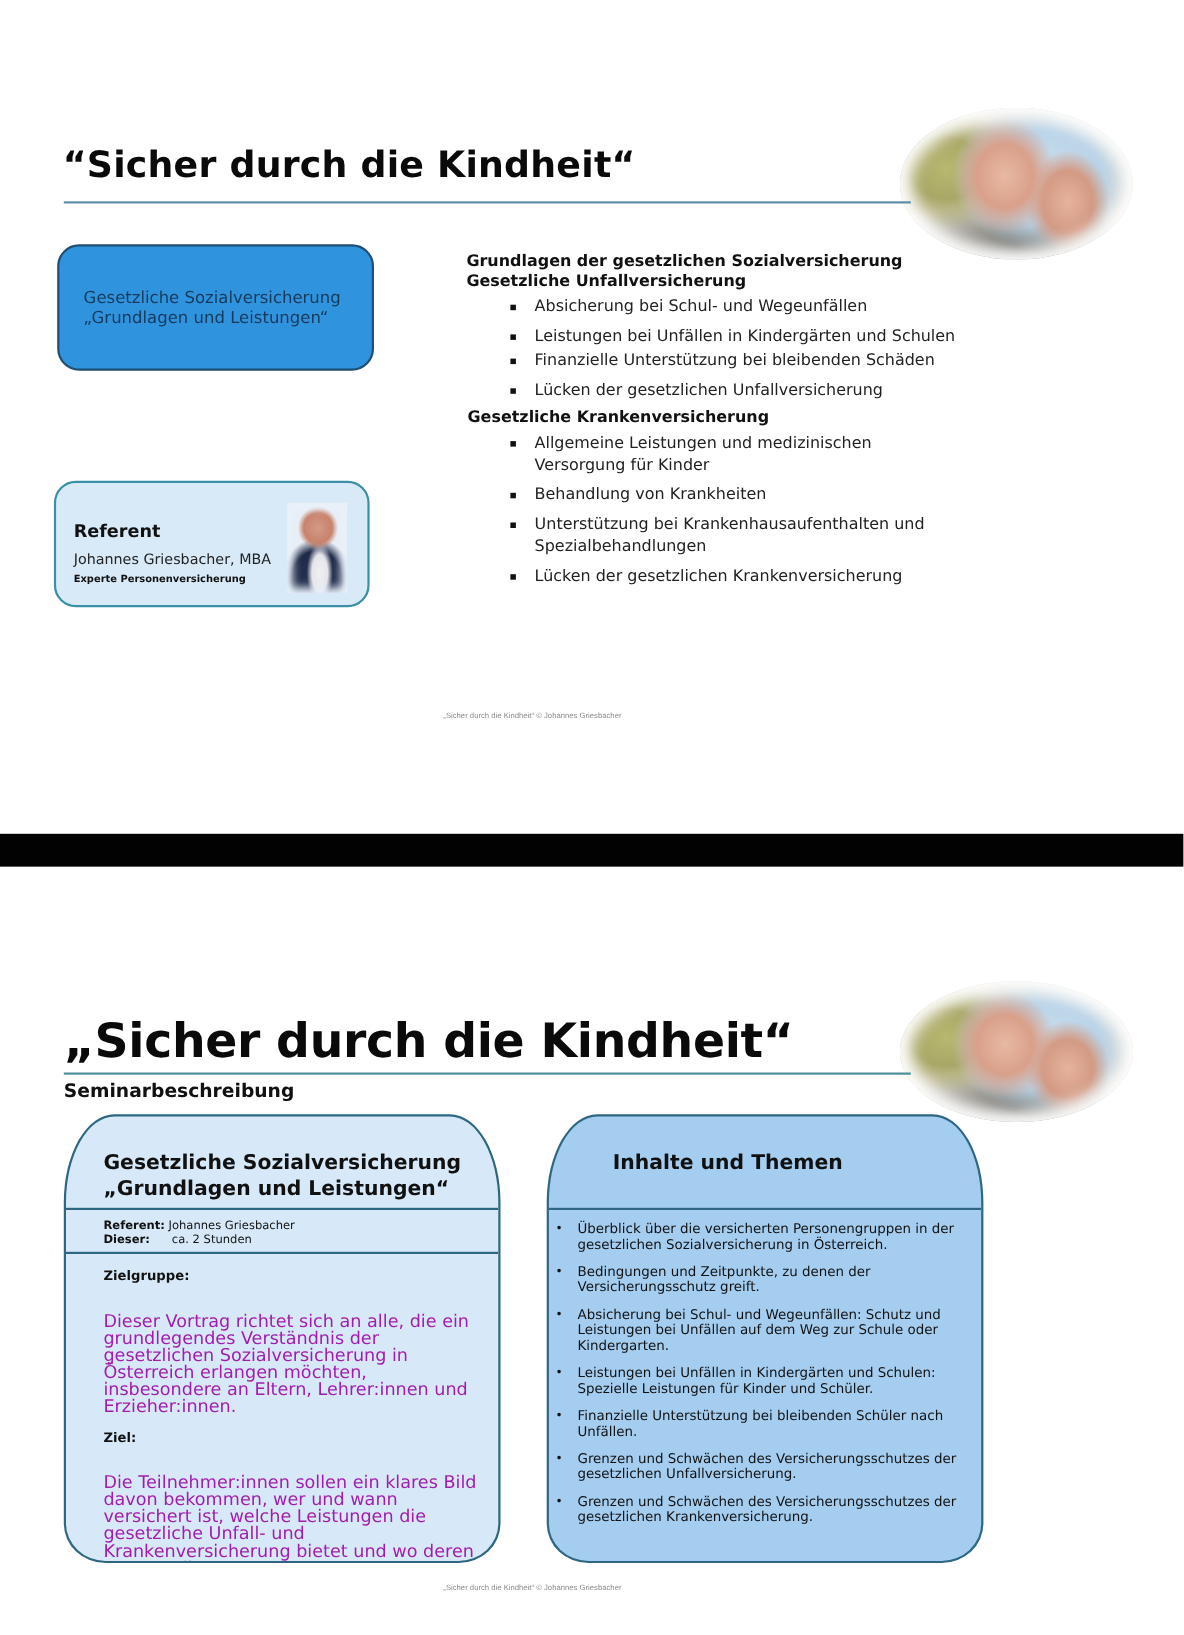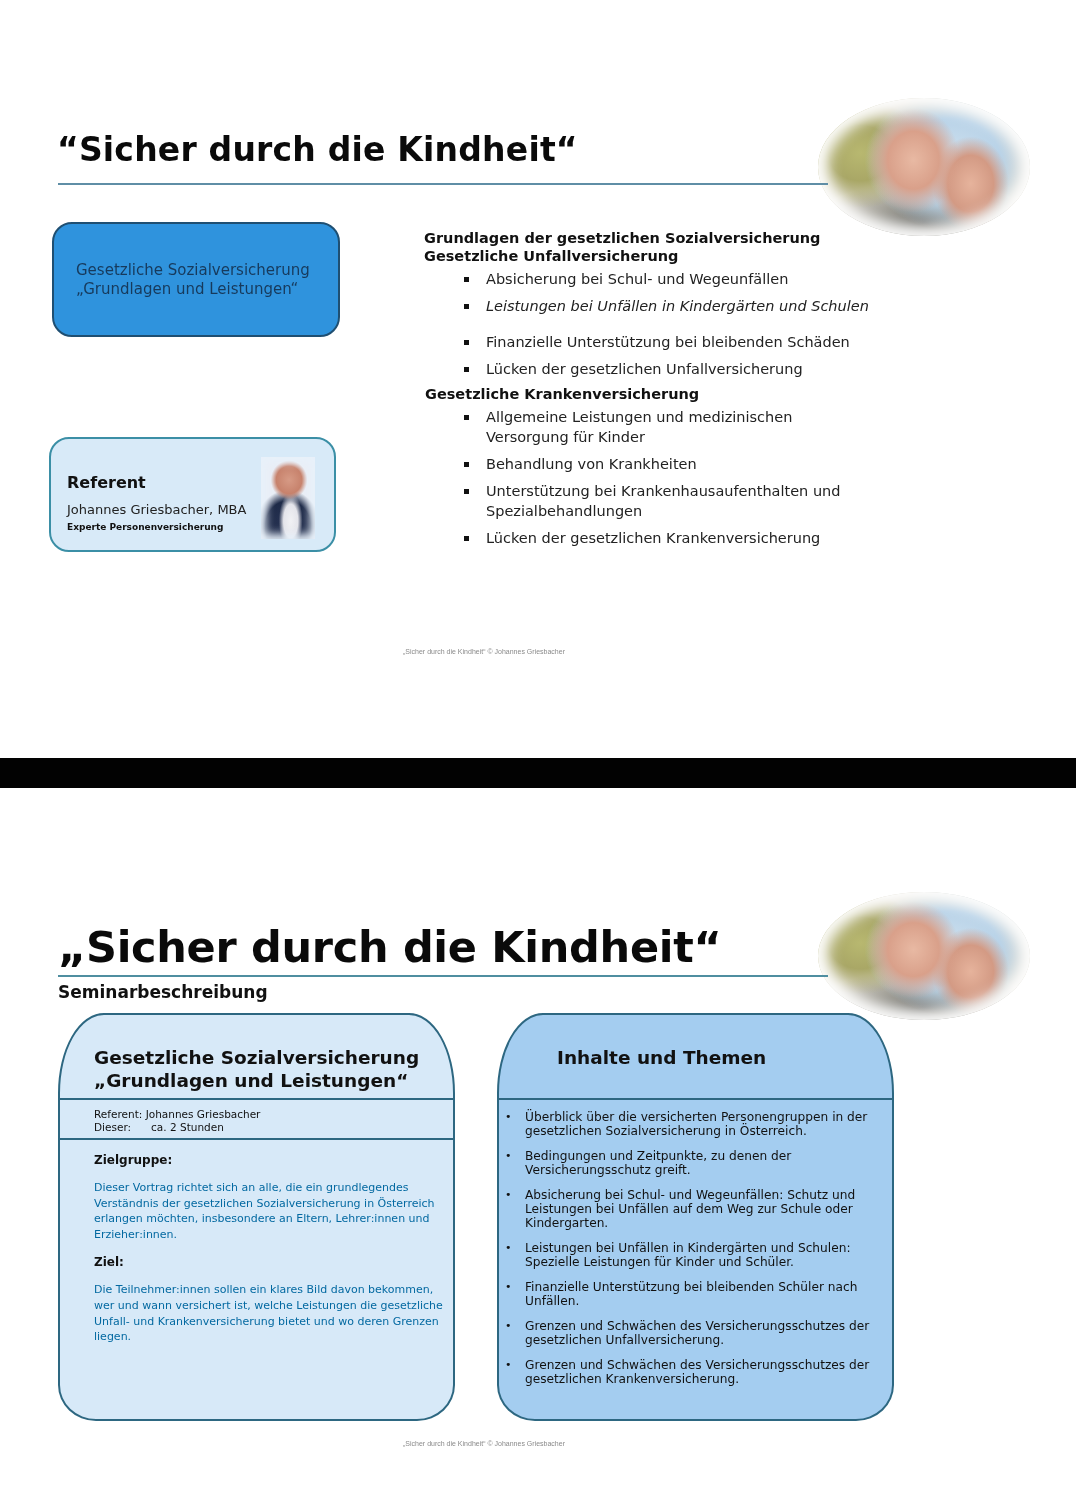--- a/index.html
+++ b/index.html
@@ -86,28 +86,28 @@
     .card-left { left: 58px; top: 225px; width: 397px; height: 408px; background: #d7e9f8; }
     .card-right { left: 497px; top: 225px; width: 397px; height: 408px; background: #a4cdf0; }
 
     .cl-head { position: absolute; left: 0; top: 0; width: 100%; height: 85px; border-bottom: 2px solid #2d6781; }
     .cl-head .t1, .cl-head .t2 { position: absolute; left: 34px; font-weight: bold; font-size: 18.5px; color: #111; line-height: 24px; }
     .cl-head .t1 { top: 31px; }
     .cl-head .t2 { top: 54px; }
 
     .cl-meta { position: absolute; left: 0; top: 85px; width: 100%; height: 40px; border-bottom: 2px solid #2d6781; }
     .cl-meta .row { position: absolute; left: 34px; font-size: 10.5px; color: #111; line-height: 13px; }
-    .cl-meta .row b { font-weight: normal; }
+    .cl-meta .row b { font-weight: bold; }
     .cl-meta .r1 { top: 8px; }
     .cl-meta .r2 { top: 21px; }
     .cl-meta .r2 .val { margin-left: 20px; }
 
     .cl-body { position: absolute; left: 34px; top: 137px; width: 350px; }
     .cl-body .lab { font-weight: bold; font-size: 12px; color: #111; line-height: 16px; }
-    .cl-body p { font-size: 11px; color: #0369a1; line-height: 15.6px; margin-top: 12px; margin-bottom: 12px; }
+    .cl-body p { font-size: 16px; color: #a21caf; line-height: 15.6px; margin-top: 25px; margin-bottom: 12px; }
 
     .cr-head { position: absolute; left: 0; top: 0; width: 100%; height: 85px; border-bottom: 2px solid #2d6781; }
     .cr-head .t { position: absolute; left: 58px; top: 32px; font-weight: bold; font-size: 18.5px; color: #111; }
 
     .cr-list { position: absolute; left: 6px; top: 95px; width: 384px; list-style: none; }
     .cr-list li { position: relative; padding-left: 20px; font-size: 12.2px; color: #111; line-height: 14px; margin-bottom: 11px; }
     .cr-list li::before { content: "•"; position: absolute; left: 0; top: 0; font-size: 11px; }
   </style>
 </head>
 <body>
@@ -127,21 +127,21 @@
     <div class="s1-ref-name">Johannes Griesbacher, MBA</div>
     <div class="s1-ref-role">Experte Personenversicherung</div>
     <div class="avatar"></div>
   </div>
 
   <div class="s1-agenda">
     <div class="sec-h">Grundlagen der gesetzlichen Sozialversicherung</div>
     <div class="sec-h">Gesetzliche Unfallversicherung</div>
     <ul style="margin-top:4px;">
       <li style="margin-bottom:7px;">Absicherung bei Schul- und Wegeunfällen</li>
-      <li style="margin-bottom:16px;font-style:italic;">Leistungen bei Unfällen in Kindergärten und Schulen</li>
+      <li style="margin-bottom:2px;">Leistungen bei Unfällen in Kindergärten und Schulen</li>
       <li style="margin-bottom:7px;">Finanzielle Unterstützung bei bleibenden Schäden</li>
       <li style="margin-bottom:6px;">Lücken der gesetzlichen Unfallversicherung</li>
     </ul>
     <div class="sec-h" style="margin-left:1px;">Gesetzliche Krankenversicherung</div>
     <ul style="margin-top:4px; width:440px;">
       <li style="margin-bottom:7px; width:380px;">Allgemeine Leistungen und medizinischen Versorgung für Kinder</li>
       <li style="margin-bottom:7px;">Behandlung von Krankheiten</li>
       <li style="margin-bottom:7px; width:420px;">Unterstützung bei Krankenhausaufenthalten und Spezialbehandlungen</li>
       <li>Lücken der gesetzlichen Krankenversicherung</li>
     </ul>

